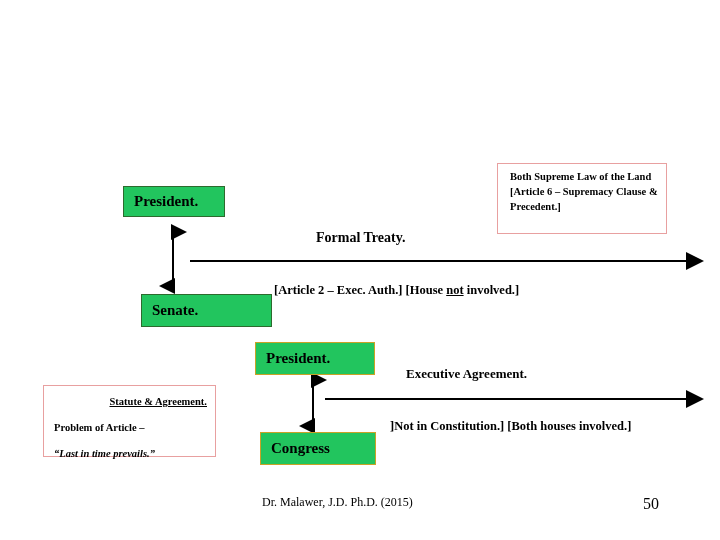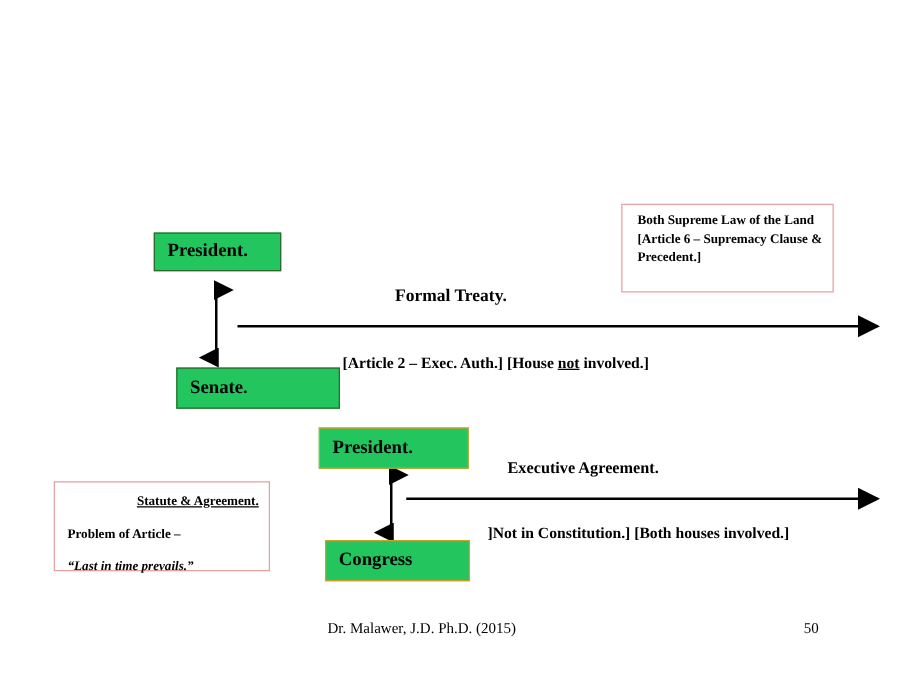--- a/index.html
+++ b/index.html
@@ -158,21 +158,21 @@
   
   .footer-credit {
     position: absolute;
     left: 262px; top: 495px;
     font-size: 12px;
     white-space: nowrap;
   }
   .footer-page {
     position: absolute;
     left: 643px; top: 495px;
-    font-size: 12px;
+    font-size: 16px;
   }
 </style>
 </head>
 <body>
 
 <div class="slide">
 
 
   <svg class="arrow-layer" viewBox="0 0 720 540" xmlns="http://www.w3.org/2000/svg">
     <defs>

